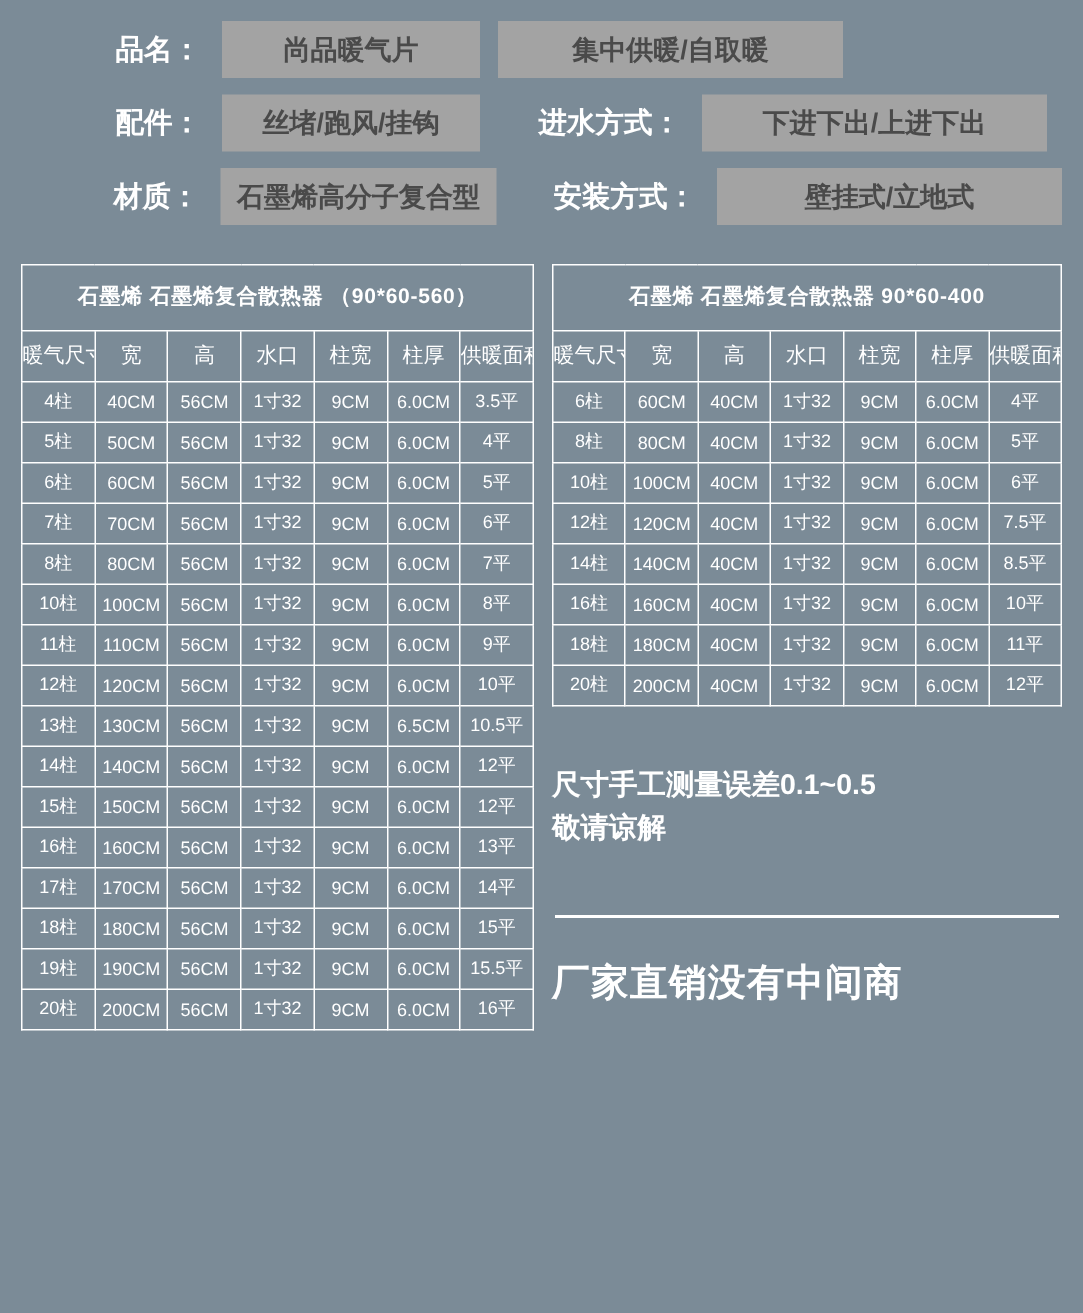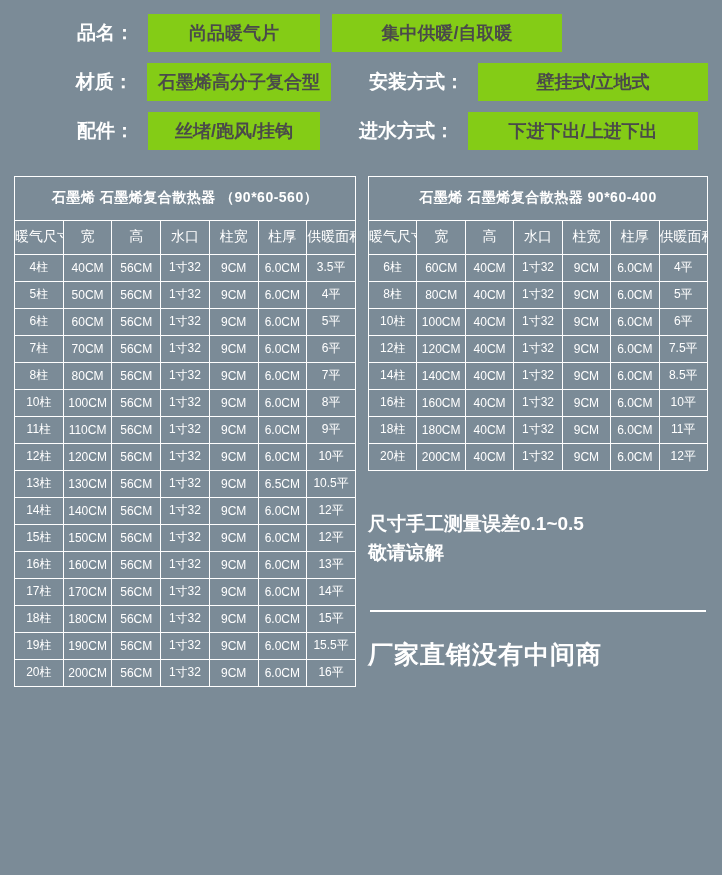--- a/index.html
+++ b/index.html
@@ -34,21 +34,21 @@
     color: #ffffff;
     display: flex;
     align-items: center;
     justify-content: flex-end;
     white-space: nowrap;
     padding-right: 2px;
   }
   .spec-label.l1 { width: 120px; }
   .spec-label.l2 { width: 122px; }
   .spec-value {
-    background: #84cc16;
+    background: #a3a3a3;
     color: #4a4a4a;
     font-size: 18px;
     font-weight: bold;
     display: flex;
     align-items: center;
     justify-content: center;
     padding: 7px 12px;
     box-sizing: border-box;
     white-space: nowrap;
   }
@@ -135,31 +135,31 @@
 
 <div class="spec-block">
 
   <div class="spec-row">
     <div class="spec-label l1">品名：</div>
     <div class="spec-value v1">尚品暖气片</div>
     <div class="spec-value v2">集中供暖/自取暖</div>
   </div>
 
   <div class="spec-row">
+    <div class="spec-label l1">配件：</div>
+    <div class="spec-value v1">丝堵/跑风/挂钩</div>
+    <div class="spec-label l2">进水方式：</div>
+    <div class="spec-value v2">下进下出/上进下出</div>
+  </div>
+
+  <div class="spec-row">
     <div class="spec-label l1">材质：</div>
     <div class="spec-value v1">石墨烯高分子复合型</div>
     <div class="spec-label l2">安装方式：</div>
     <div class="spec-value v2">壁挂式/立地式</div>
-  </div>
-
-  <div class="spec-row">
-    <div class="spec-label l1">配件：</div>
-    <div class="spec-value v1">丝堵/跑风/挂钩</div>
-    <div class="spec-label l2">进水方式：</div>
-    <div class="spec-value v2">下进下出/上进下出</div>
   </div>
 
 </div>
 
 <div class="tables-area">
 
   <div class="col-left">
     <table class="tbl">
       <thead>
         <tr>

